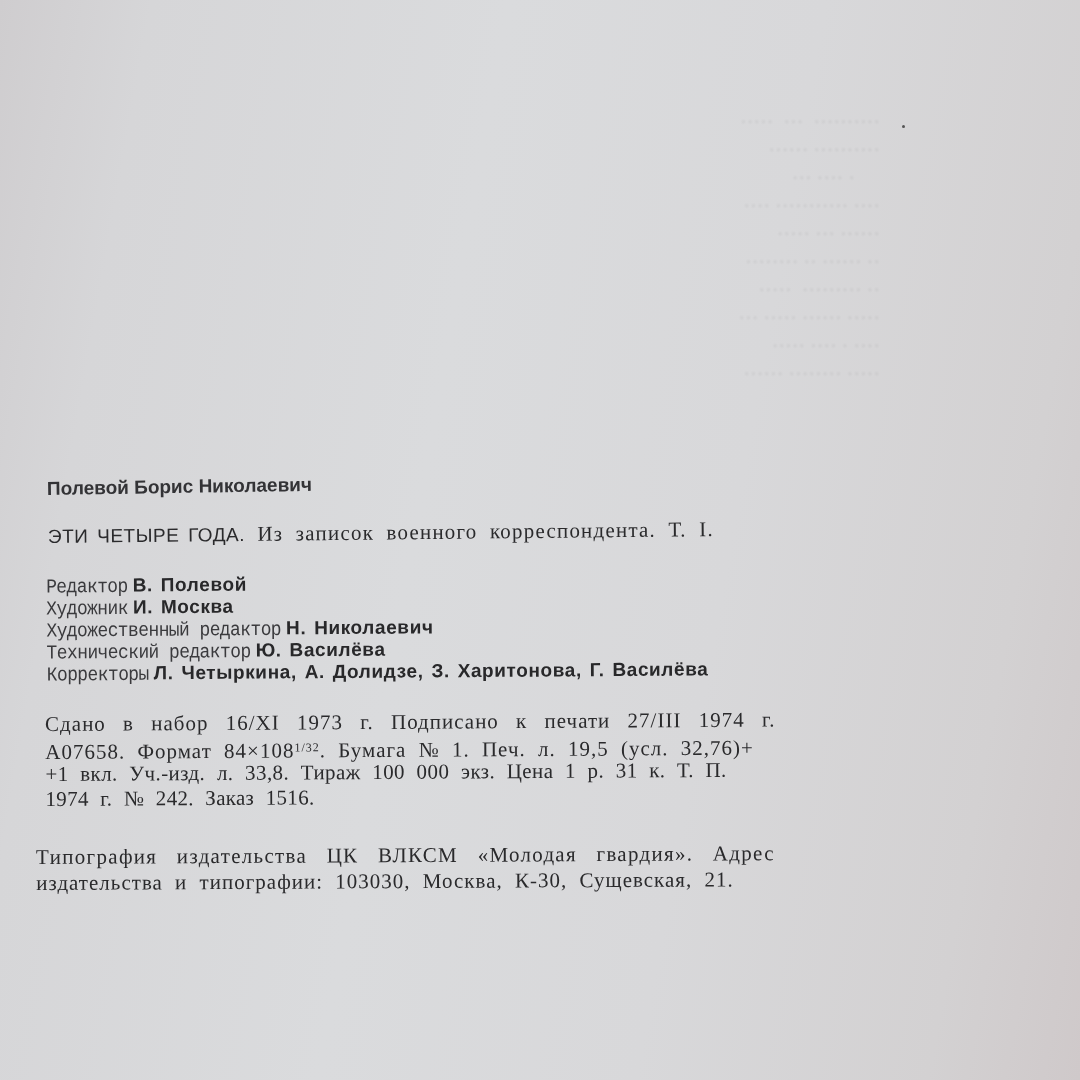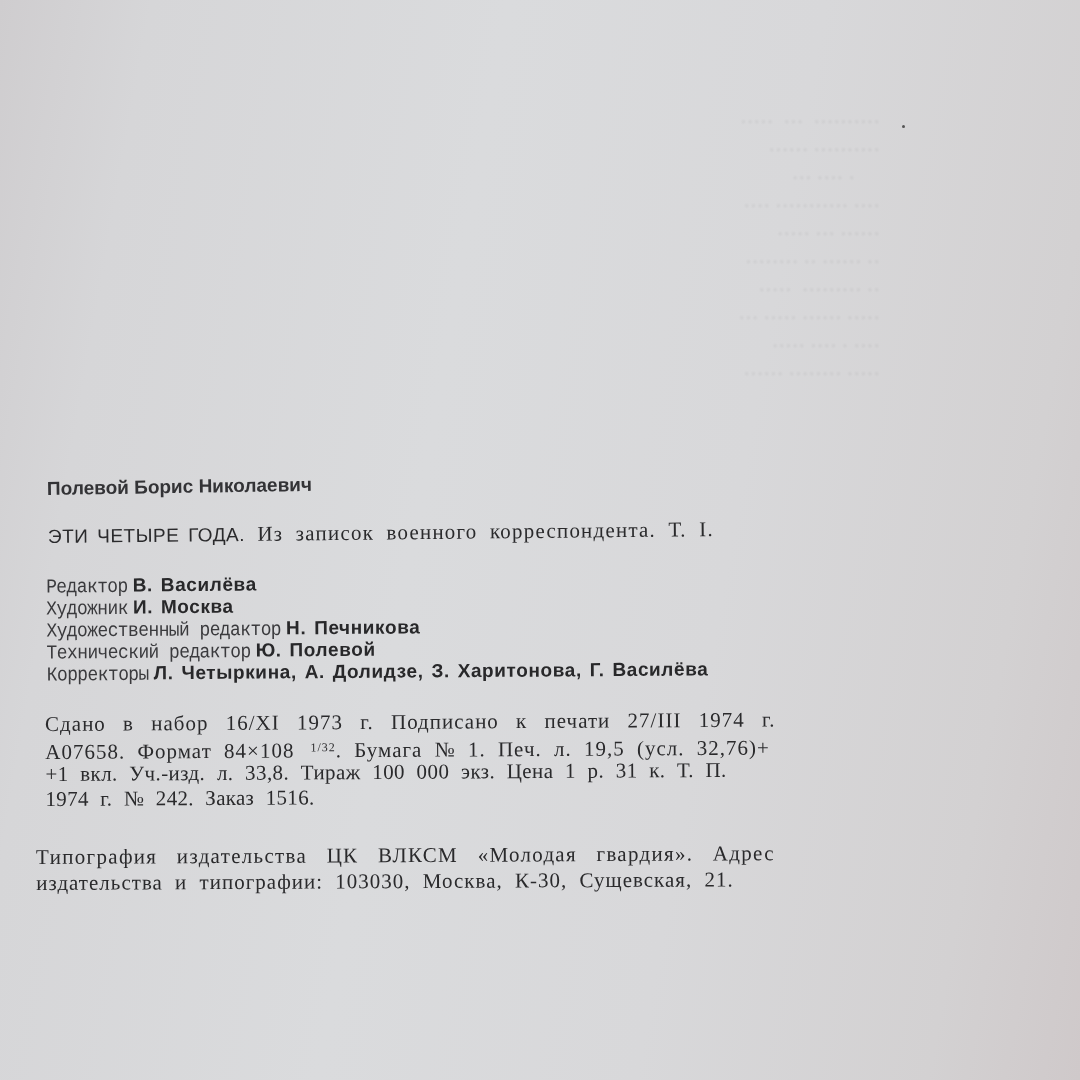--- a/index.html
+++ b/index.html
@@ -112,21 +112,20 @@
       word-spacing: 6px;
       color: #2a2a2c;
     }
     .imprint-row.r1 { word-spacing: 11px; }
     .imprint-row.r2 { word-spacing: 6px; }
     .imprint-row.r3 { word-spacing: 6px; letter-spacing: 0.4px; }
     .imprint-row.r4 { letter-spacing: 0.3px; }
     .sub {
       font-size: 12px;
       vertical-align: 6px;
-      margin-left: 16px;
     }
     .printer {
       position: absolute;
       left: 36px;
       top: 844px;
       transform: rotate(-0.3deg);
       transform-origin: left top;
     }
     .printer-row {
       height: 26px;
@@ -173,33 +172,33 @@
   <div class="line author">Полевой Борис Николаевич</div>
 
   <div class="line title">
     <span class="lead">ЭТИ ЧЕТЫРЕ ГОДА.</span>
     <span>Из записок военного корреспондента. Т. I.</span>
   </div>
 
   <div class="credits">
     <div class="credit-row">
       <span class="credit-role">Редактор</span>
-      <span class="credit-name">В. Василёва</span>
+      <span class="credit-name">В. Полевой</span>
     </div>
     <div class="credit-row">
       <span class="credit-role">Художник</span>
       <span class="credit-name">И. Москва</span>
     </div>
     <div class="credit-row">
       <span class="credit-role">Художественный редактор</span>
-      <span class="credit-name">Н. Печникова</span>
+      <span class="credit-name">Н. Николаевич</span>
     </div>
     <div class="credit-row">
       <span class="credit-role">Технический редактор</span>
-      <span class="credit-name">Ю. Полевой</span>
+      <span class="credit-name">Ю. Василёва</span>
     </div>
     <div class="credit-row">
       <span class="credit-role">Корректоры</span>
       <span class="credit-name">Л. Четыркина, А. Долидзе, З. Харитонова, Г. Василёва</span>
     </div>
   </div>
 
   <div class="imprint">
     <div class="imprint-row r1">Сдано в набор 16/XI 1973 г. Подписано к печати 27/III 1974 г.</div>
     <div class="imprint-row r2"><span>А07658. Формат 84×108</span><span class="sub">1/32</span><span>. Бумага № 1. Печ. л. 19,5 (усл. 32,76)+</span></div>

